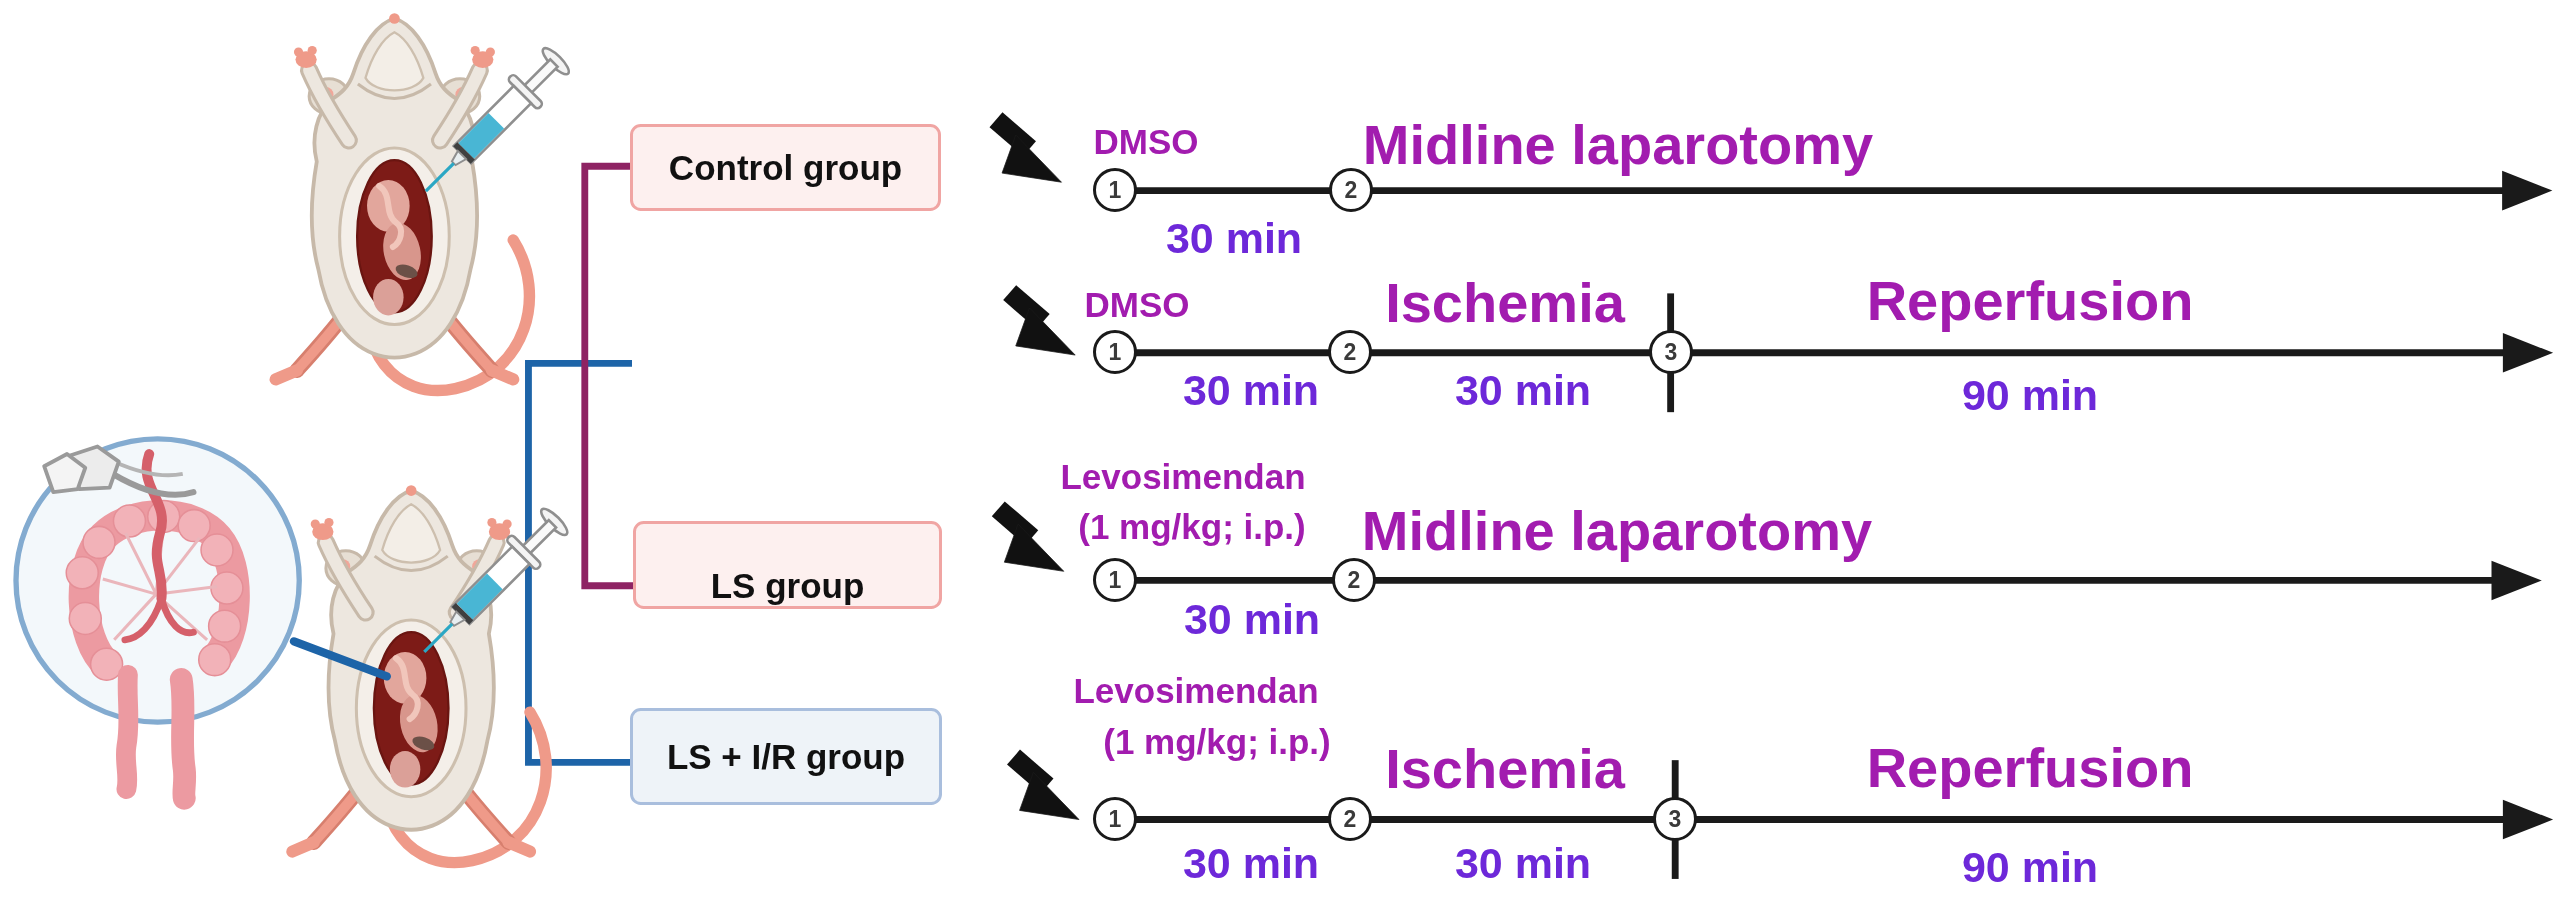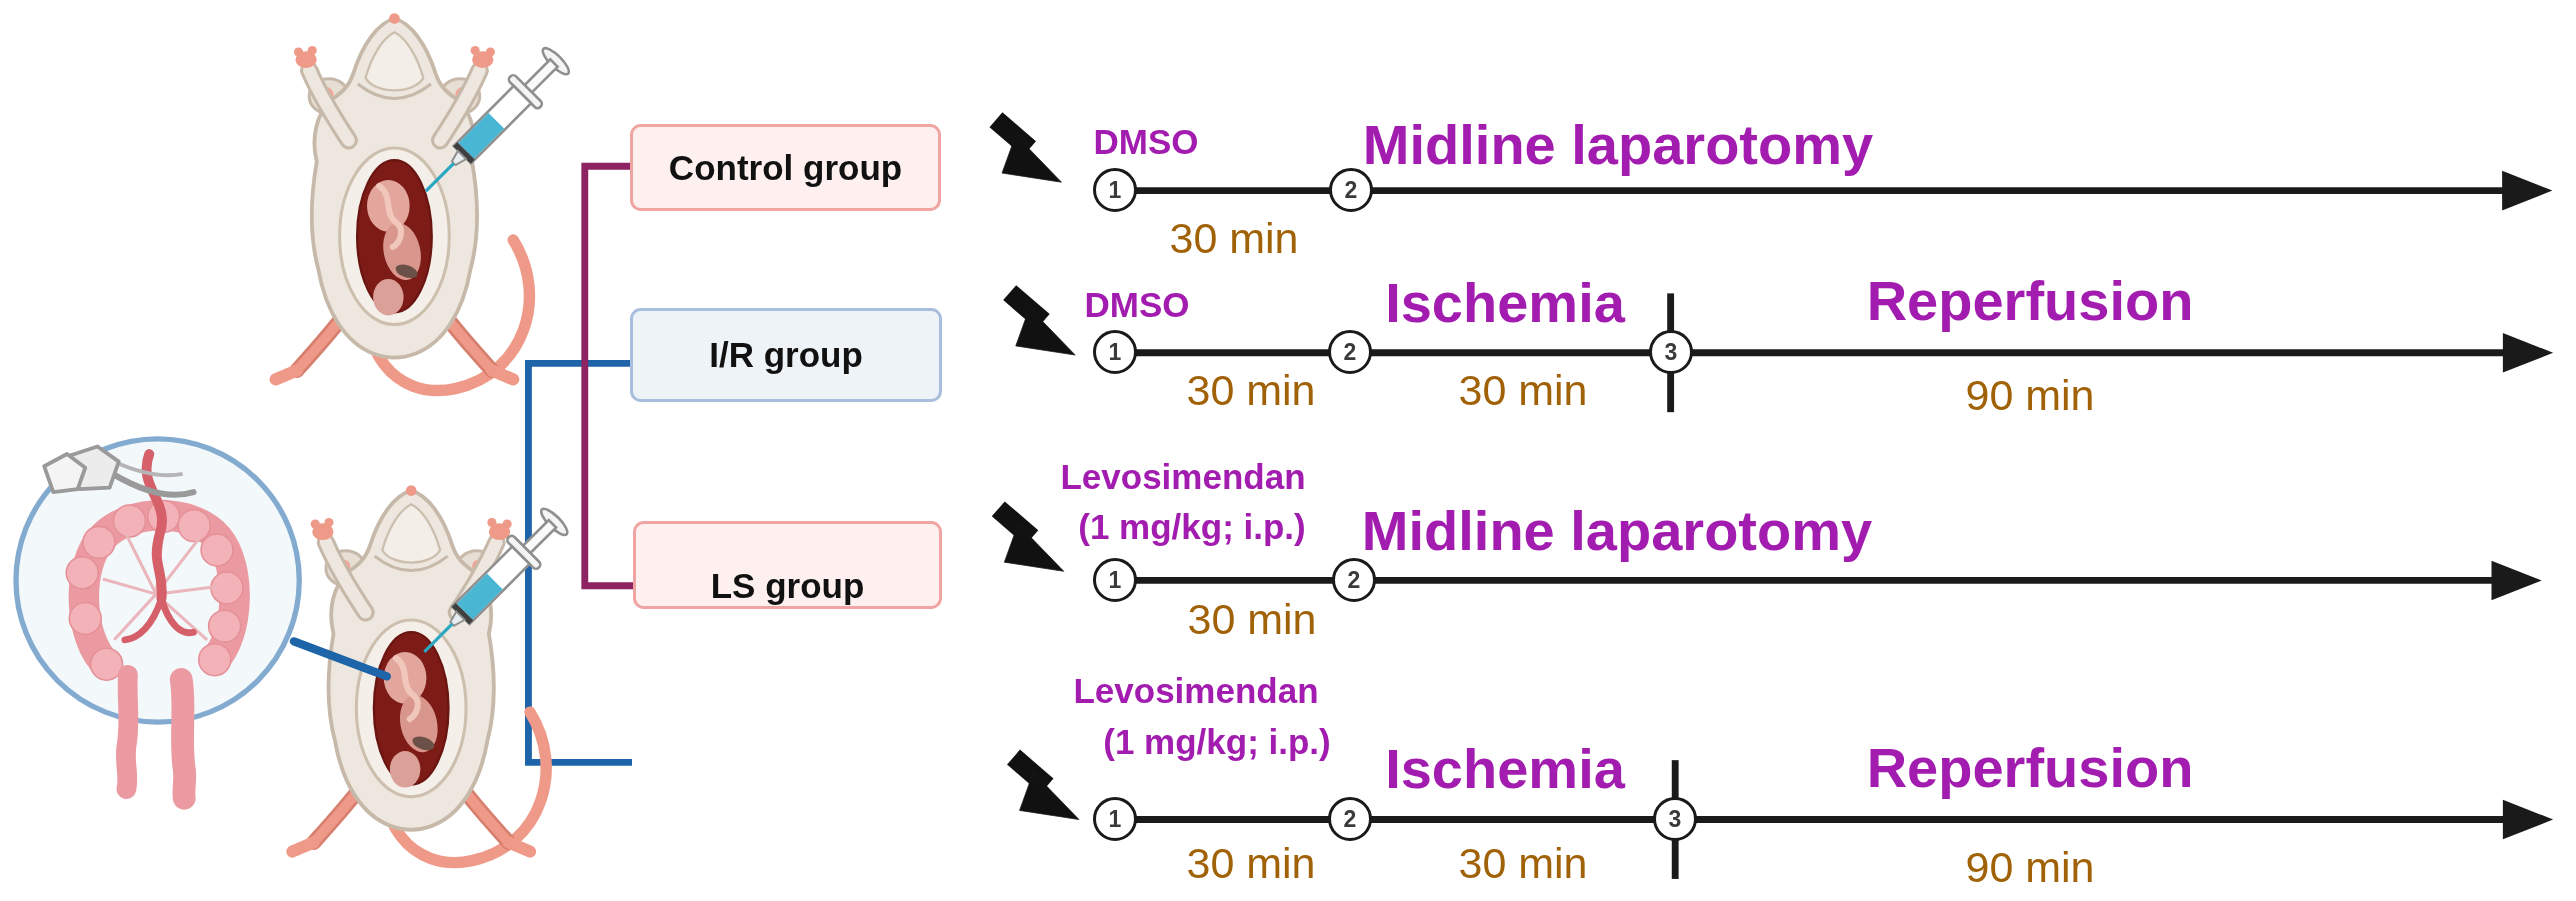--- a/index.html
+++ b/index.html
@@ -2,21 +2,21 @@
 <html style="font-size:12.2px"><head>
 <meta charset="utf-8">
 <style>
   html,body{margin:0;padding:0;background:#ffffff;}
   #stage{position:relative;width:2576px;height:902px;overflow:hidden;background:#fff;
          font-family:"Liberation Sans",sans-serif;padding-left:16px;}
   #art{position:absolute;left:0;top:0;}
   .lbl{position:absolute;transform:translate(-50%,-50%);white-space:nowrap;color:#a21caf;}
   .phase{font-size:56px;font-weight:bold;}
   .drug{font-size:35px;font-weight:bold;}
-  .dur{font-size:43px;font-weight:normal;color:#a16207;}
+  .dur{font-size:43px;font-weight:bold;color:#6d28d9;}
   .gbox{position:absolute;box-sizing:border-box;border-radius:10.7px;display:flex;
         align-items:center;justify-content:center;font-weight:bold;font-size:35px;color:#111;}
   .gbox.pink{background:#fdf0ef;border:3.8px solid #f0a5a3;}
   .gbox.blue{background:#eef3f8;border:3.8px solid #a9bedd;}
   .node{position:absolute;width:44px;height:44px;box-sizing:border-box;border:3.8px solid #1a1a1a;
         border-radius:50%;background:#ffffff;display:flex;align-items:center;justify-content:center;
         font-size:23px;font-weight:600;color:#3a3a3a;}
 </style>
 </head>
 <body>
@@ -159,25 +159,25 @@
       <line x1="1465" y1="1076" x2="3293" y2="1076" stroke-width="9"></line>
       <line x1="2200" y1="998" x2="2200" y2="1154" stroke-width="9"></line>
       <polygon points="3353,1076 3287,1050 3287,1102" fill="#1a1a1a" stroke="none"></polygon>
       <use href="#inj-arrow" transform="translate(1315,982)"></use>
     </g>
   </svg>
 
   <div class="gbox pink" style="left:630px;top:124px;width:311px;height:87px;">
     <span>Control group</span>
   </div>
-  <div class="gbox blue" style="left:630px;top:308px;width:312px;height:94px;">
-    <span>I/R group</span>
-  </div>
   <div class="gbox pink" style="left:633px;top:521px;width:309px;height:88px;align-items:flex-end;">
     <span>LS group</span>
+  </div>
+  <div class="gbox blue" style="left:630px;top:708px;width:312px;height:97px;">
+    <span>LS + I/R group</span>
   </div>
 
   <div class="lbl drug" style="left:1146px;top:142px;">DMSO</div>
   <div class="lbl phase" style="left:1618px;top:144px;">Midline laparotomy</div>
   <div class="lbl dur" style="left:1234px;top:238px;">30 min</div>
   <div class="node" style="left:1093px;top:168px;">1</div>
   <div class="node" style="left:1329px;top:168px;">2</div>
 
   <div class="lbl drug" style="left:1137px;top:305px;">DMSO</div>
   <div class="lbl phase" style="left:1505px;top:302px;">Ischemia</div>

